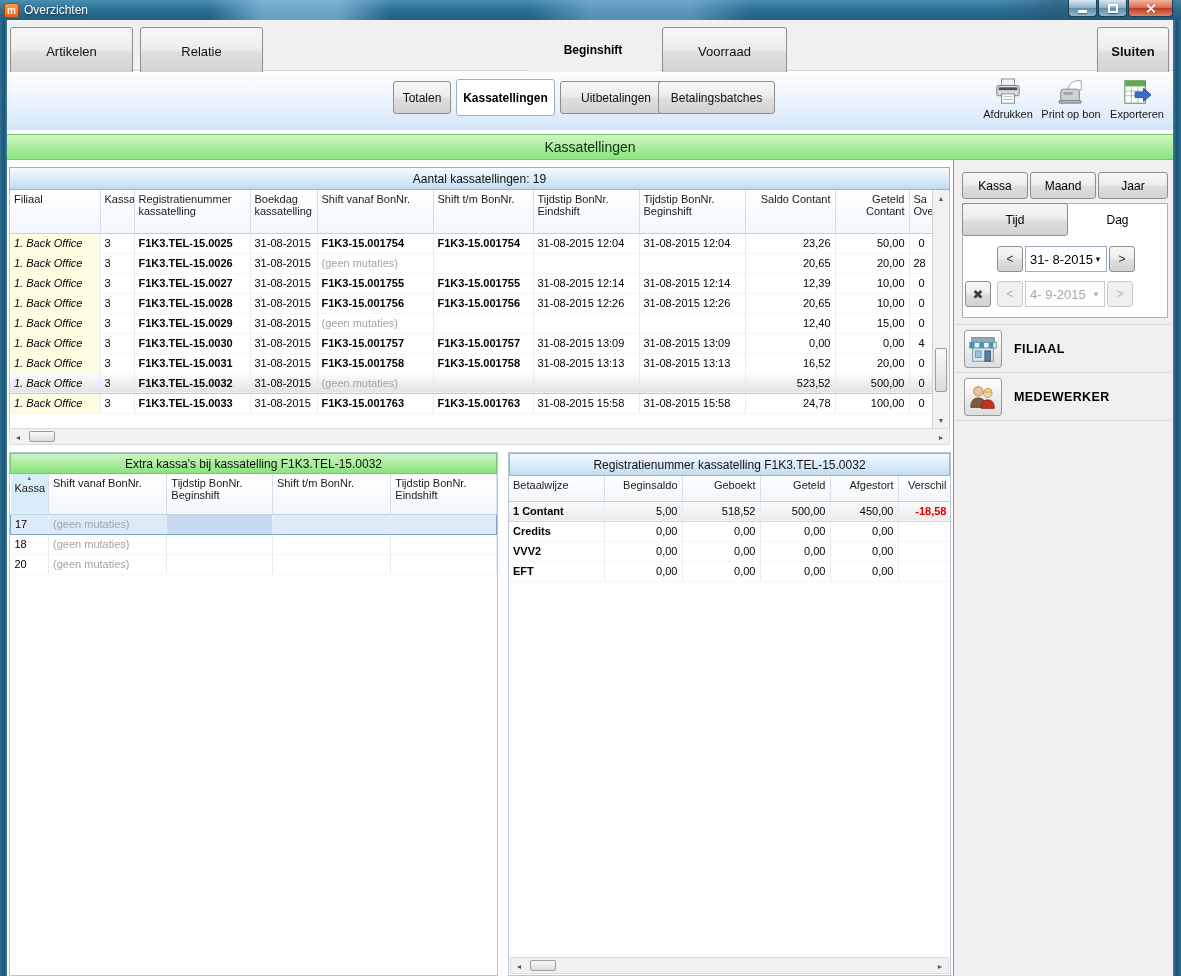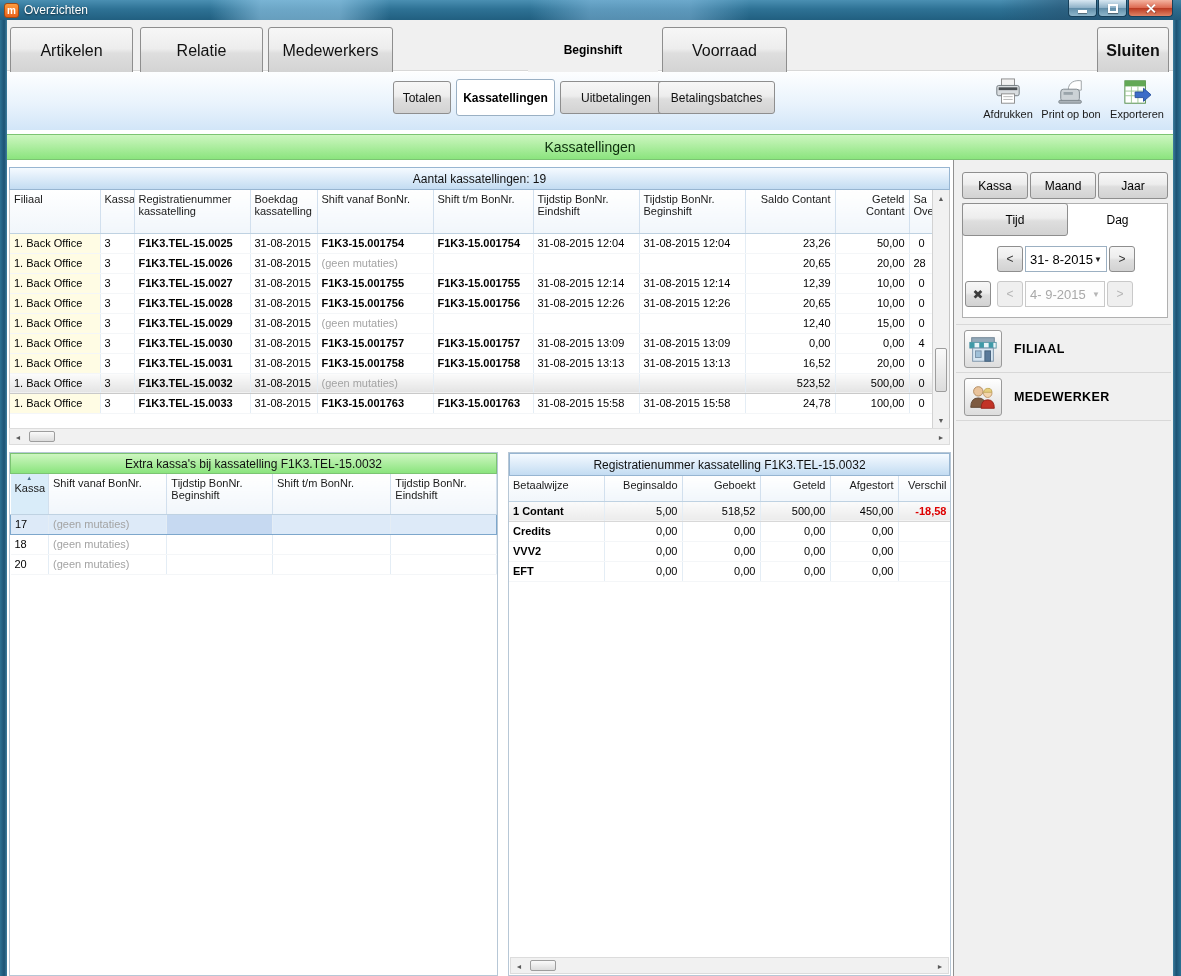--- a/index.html
+++ b/index.html
@@ -39,21 +39,21 @@
     background:linear-gradient(90deg,#2c7092,#1c5374 60%,#3d7e9e); }
   .frame-right { position:absolute; right:0; top:20px; width:8px; bottom:0;
     background:linear-gradient(90deg,#3d7e9e,#1c5374 40%,#2c7092); }
 
   .content { position:absolute; left:7px; top:20px; width:1166px; height:956px;
     background:#fff; overflow:hidden; }
 
   
   .tabbar { position:absolute; left:0; top:0; width:1166px; height:51px;
     background:#f0f0f0; border-bottom:1px solid #d8d8d8; }
-  .tab-btn { position:absolute; top:7px; height:48px; font-size:16px; color:#111;
+  .tab-btn { position:absolute; top:7px; height:48px; font-size:13px; color:#111;
     font-family:"Liberation Sans",sans-serif;
     background:linear-gradient(#f7f7f7,#ededed 45%,#dedede 55%,#d2d2d2);
     border:1px solid #8e8e8e; border-radius:3px; cursor:default; }
   .tab-active { position:absolute; top:7px; height:45px; z-index:2;
     background:#f0f0f0; font-size:12px; font-weight:bold; color:#000;
     display:flex; align-items:center; justify-content:center; }
 
   
   .substrip { position:absolute; left:0; top:52px; width:1166px; height:58px;
     background:linear-gradient(180deg,#fdfeff 0%,#e9f3fc 55%,#d2e6f8 100%); }
@@ -106,21 +106,21 @@
   .main th:nth-child(3),.main td:nth-child(3){width:116px;}
   .main th:nth-child(4),.main td:nth-child(4){width:67px;}
   .main th:nth-child(5),.main td:nth-child(5){width:116px;}
   .main th:nth-child(6),.main td:nth-child(6){width:100px;}
   .main th:nth-child(7),.main td:nth-child(7){width:106px;}
   .main th:nth-child(8),.main td:nth-child(8){width:106px;}
   .main th:nth-child(9),.main td:nth-child(9){width:90px;text-align:right;}
   .main th:nth-child(10),.main td:nth-child(10){width:74px;text-align:right;}
   .main th:nth-child(11),.main td:nth-child(11){width:60px;text-align:right;padding-right:44px;}
   .main th { height:43px; }
-  .main tbody td:first-child { background:var(--filiaal-cell); }
+  .main tbody td:first-child { background:var(--filiaal-cell);font-style:italic; }
   .main td:nth-child(3),.main td:nth-child(5),.main td:nth-child(6){ font-weight:bold; }
   .main tr.selected td { background:linear-gradient(#fcfcfc,#e3e3e3) !important;
     border-top:1px solid #d6d6d6; border-bottom:1px solid #c9c9c9; }
 
   
   .vscroll { position:absolute; right:0; top:0; width:17px; height:238px;
     background:#f1f1f1; border-left:1px solid #d2d2d2; }
   .hscroll { position:relative; height:17px; background:#f1f1f1; border:1px solid #dcdcdc; }
   .sb-btn { position:absolute; width:16px; height:16px; display:flex; align-items:center;
     justify-content:center; font-size:7px; color:#5a5a5a; }
@@ -221,21 +221,20 @@
     </div>
   </div>
   <div class="frame-left"></div>
   <div class="frame-right"></div>
 
   <div class="content">
 
     <div class="tabbar">
       <button class="tab-btn" style="left:3px;width:123px;">Artikelen</button>
       <button class="tab-btn" style="left:133px;width:123px;">Relatie</button>
-      <button class="tab-btn" style="left:261px;width:125px;">Medewerkers</button>
       <div class="tab-active" style="left:521px;width:130px;">Beginshift</div>
       <button class="tab-btn" style="left:655px;width:125px;">Voorraad</button>
       <button class="tab-btn" style="left:1090px;width:72px;font-weight:bold;">Sluiten</button>
     </div>
 
     <div class="substrip">
       <button class="sub-btn" style="left:386px;width:58px;">Totalen</button>
       <div class="sub-active" style="left:449px;width:99px;">Kassatellingen</div>
       <button class="sub-btn" style="left:553px;width:112px;">Uitbetalingen</button>
       <button class="sub-btn" style="left:651px;width:117px;">Betalingsbatches</button>

